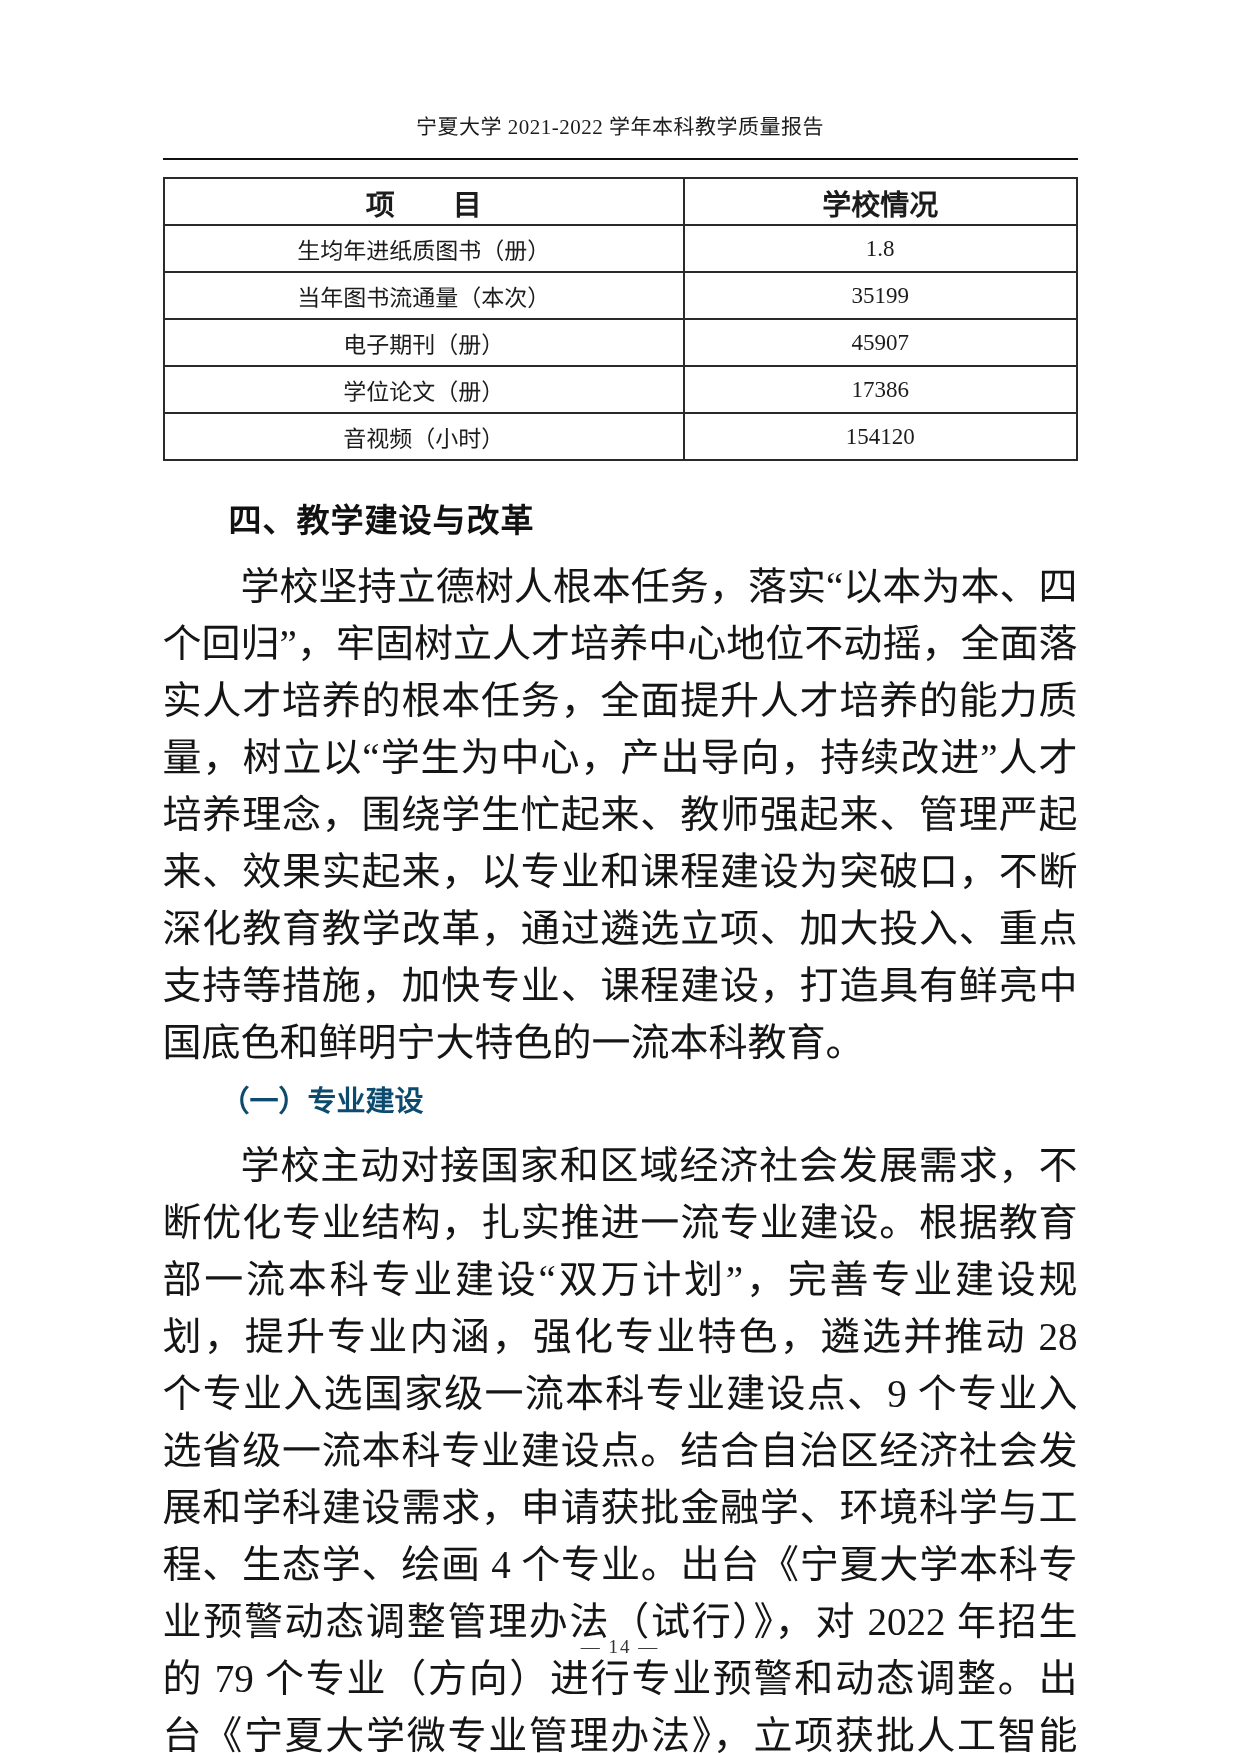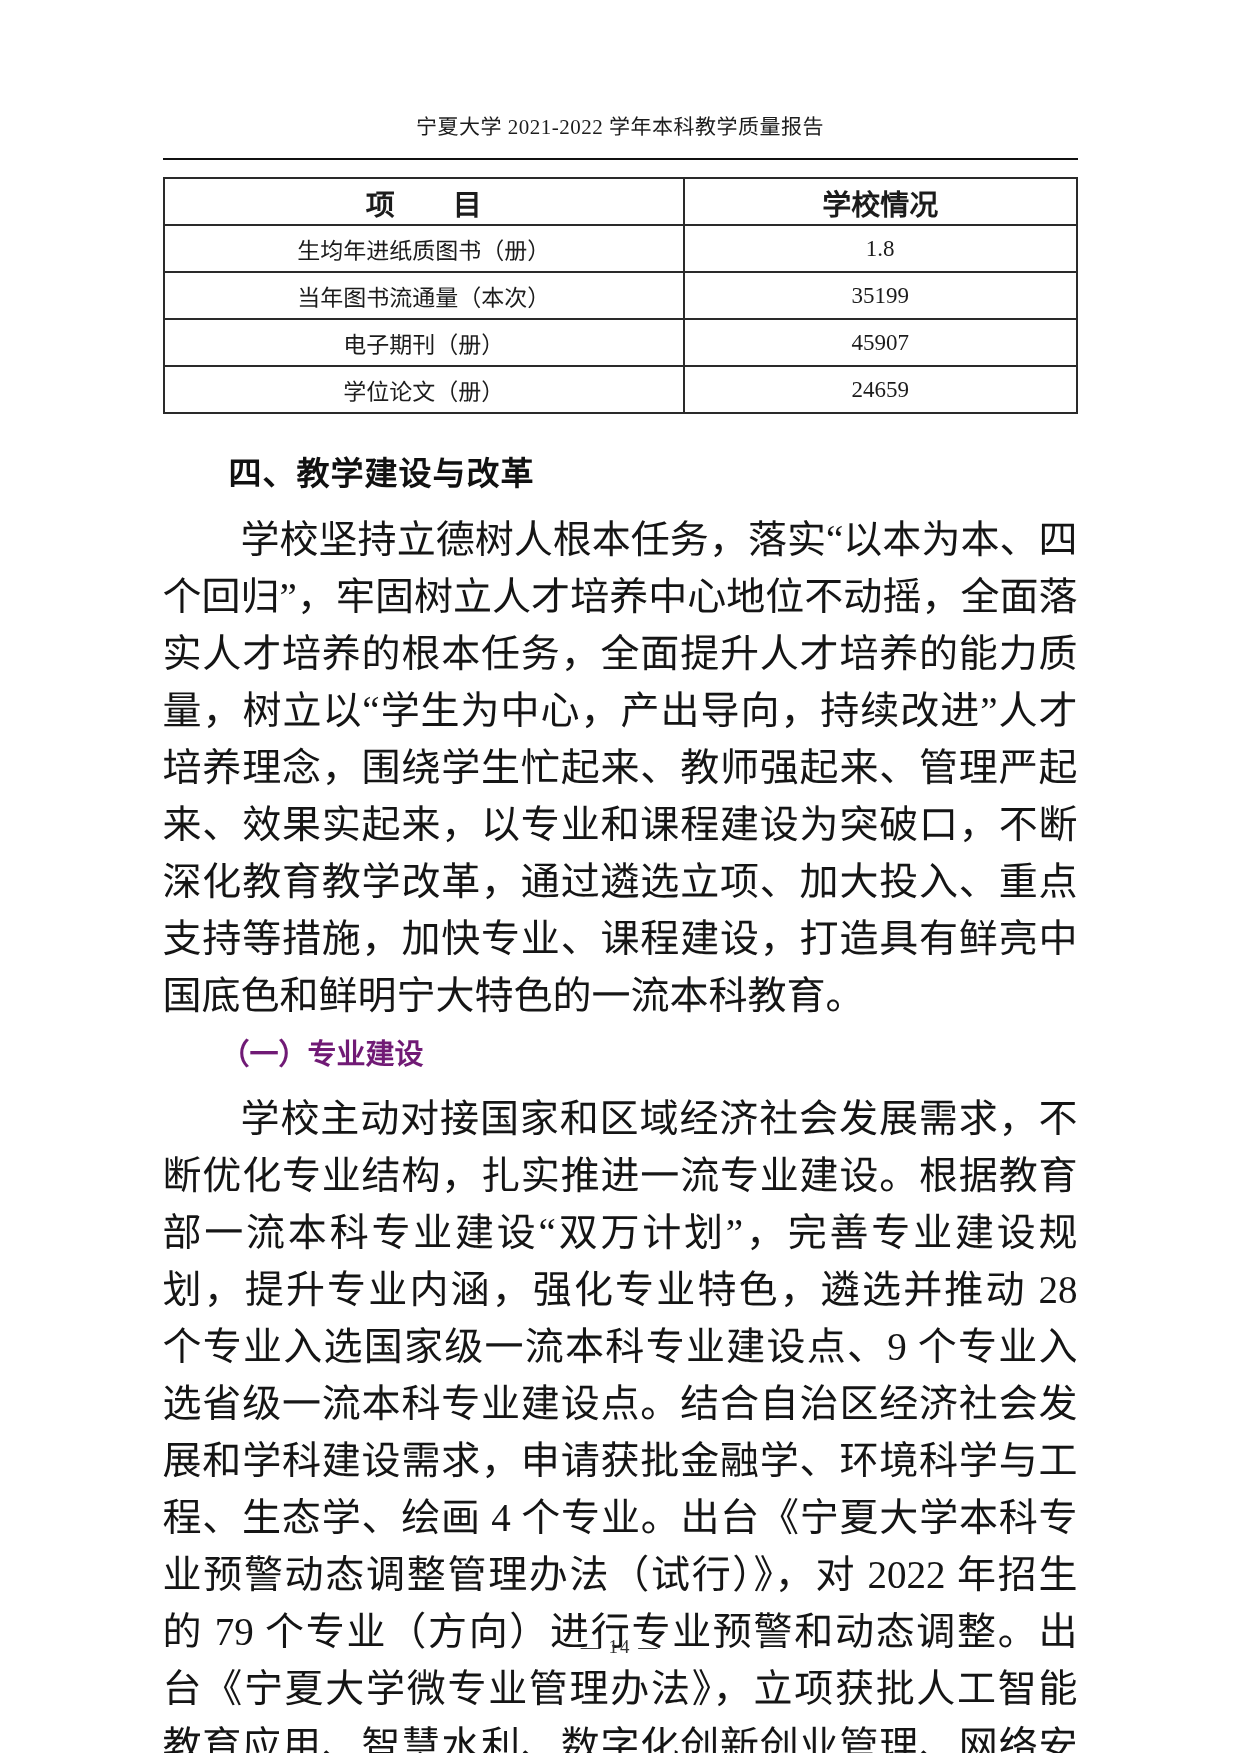--- a/index.html
+++ b/index.html
@@ -80,21 +80,21 @@
     text-align: justify;
     text-indent: 2em;
     color: #151515;
   }
   .subsection-heading {
     margin: 7px 0 0 0;
     font-size: 29px;
     line-height: 46px;
     font-weight: bold;
     text-indent: 2em;
-    color: #701a75;
+    color: #0c4a6e;
   }
   .page-footer {
     position: absolute;
     top: 1624px;
     left: 0;
     right: 0;
     text-align: center;
     font-size: 19px;
     color: #333333;
     letter-spacing: 2px;
@@ -129,21 +129,25 @@
         <tr>
           <td class="item-cell">当年图书流通量（本次）</td>
           <td class="value-cell">35199</td>
         </tr>
         <tr>
           <td class="item-cell">电子期刊（册）</td>
           <td class="value-cell">45907</td>
         </tr>
         <tr>
           <td class="item-cell">学位论文（册）</td>
-          <td class="value-cell">24659</td>
+          <td class="value-cell">17386</td>
+        </tr>
+        <tr>
+          <td class="item-cell">音视频（小时）</td>
+          <td class="value-cell">154120</td>
         </tr>
       </tbody>
     </table>
 
     <h2 class="section-heading">四、教学建设与改革</h2>
 
     <p class="body-para">学校坚持立德树人根本任务，落实“以本为本、四个回归”，牢固树立人才培养中心地位不动摇，全面落实人才培养的根本任务，全面提升人才培养的能力质量，树立以“学生为中心，产出导向，持续改进”人才培养理念，围绕学生忙起来、教师强起来、管理严起来、效果实起来，以专业和课程建设为突破口，不断深化教育教学改革，通过遴选立项、加大投入、重点支持等措施，加快专业、课程建设，打造具有鲜亮中国底色和鲜明宁大特色的一流本科教育。</p>
 
     <h3 class="subsection-heading">（一）专业建设</h3>
 

